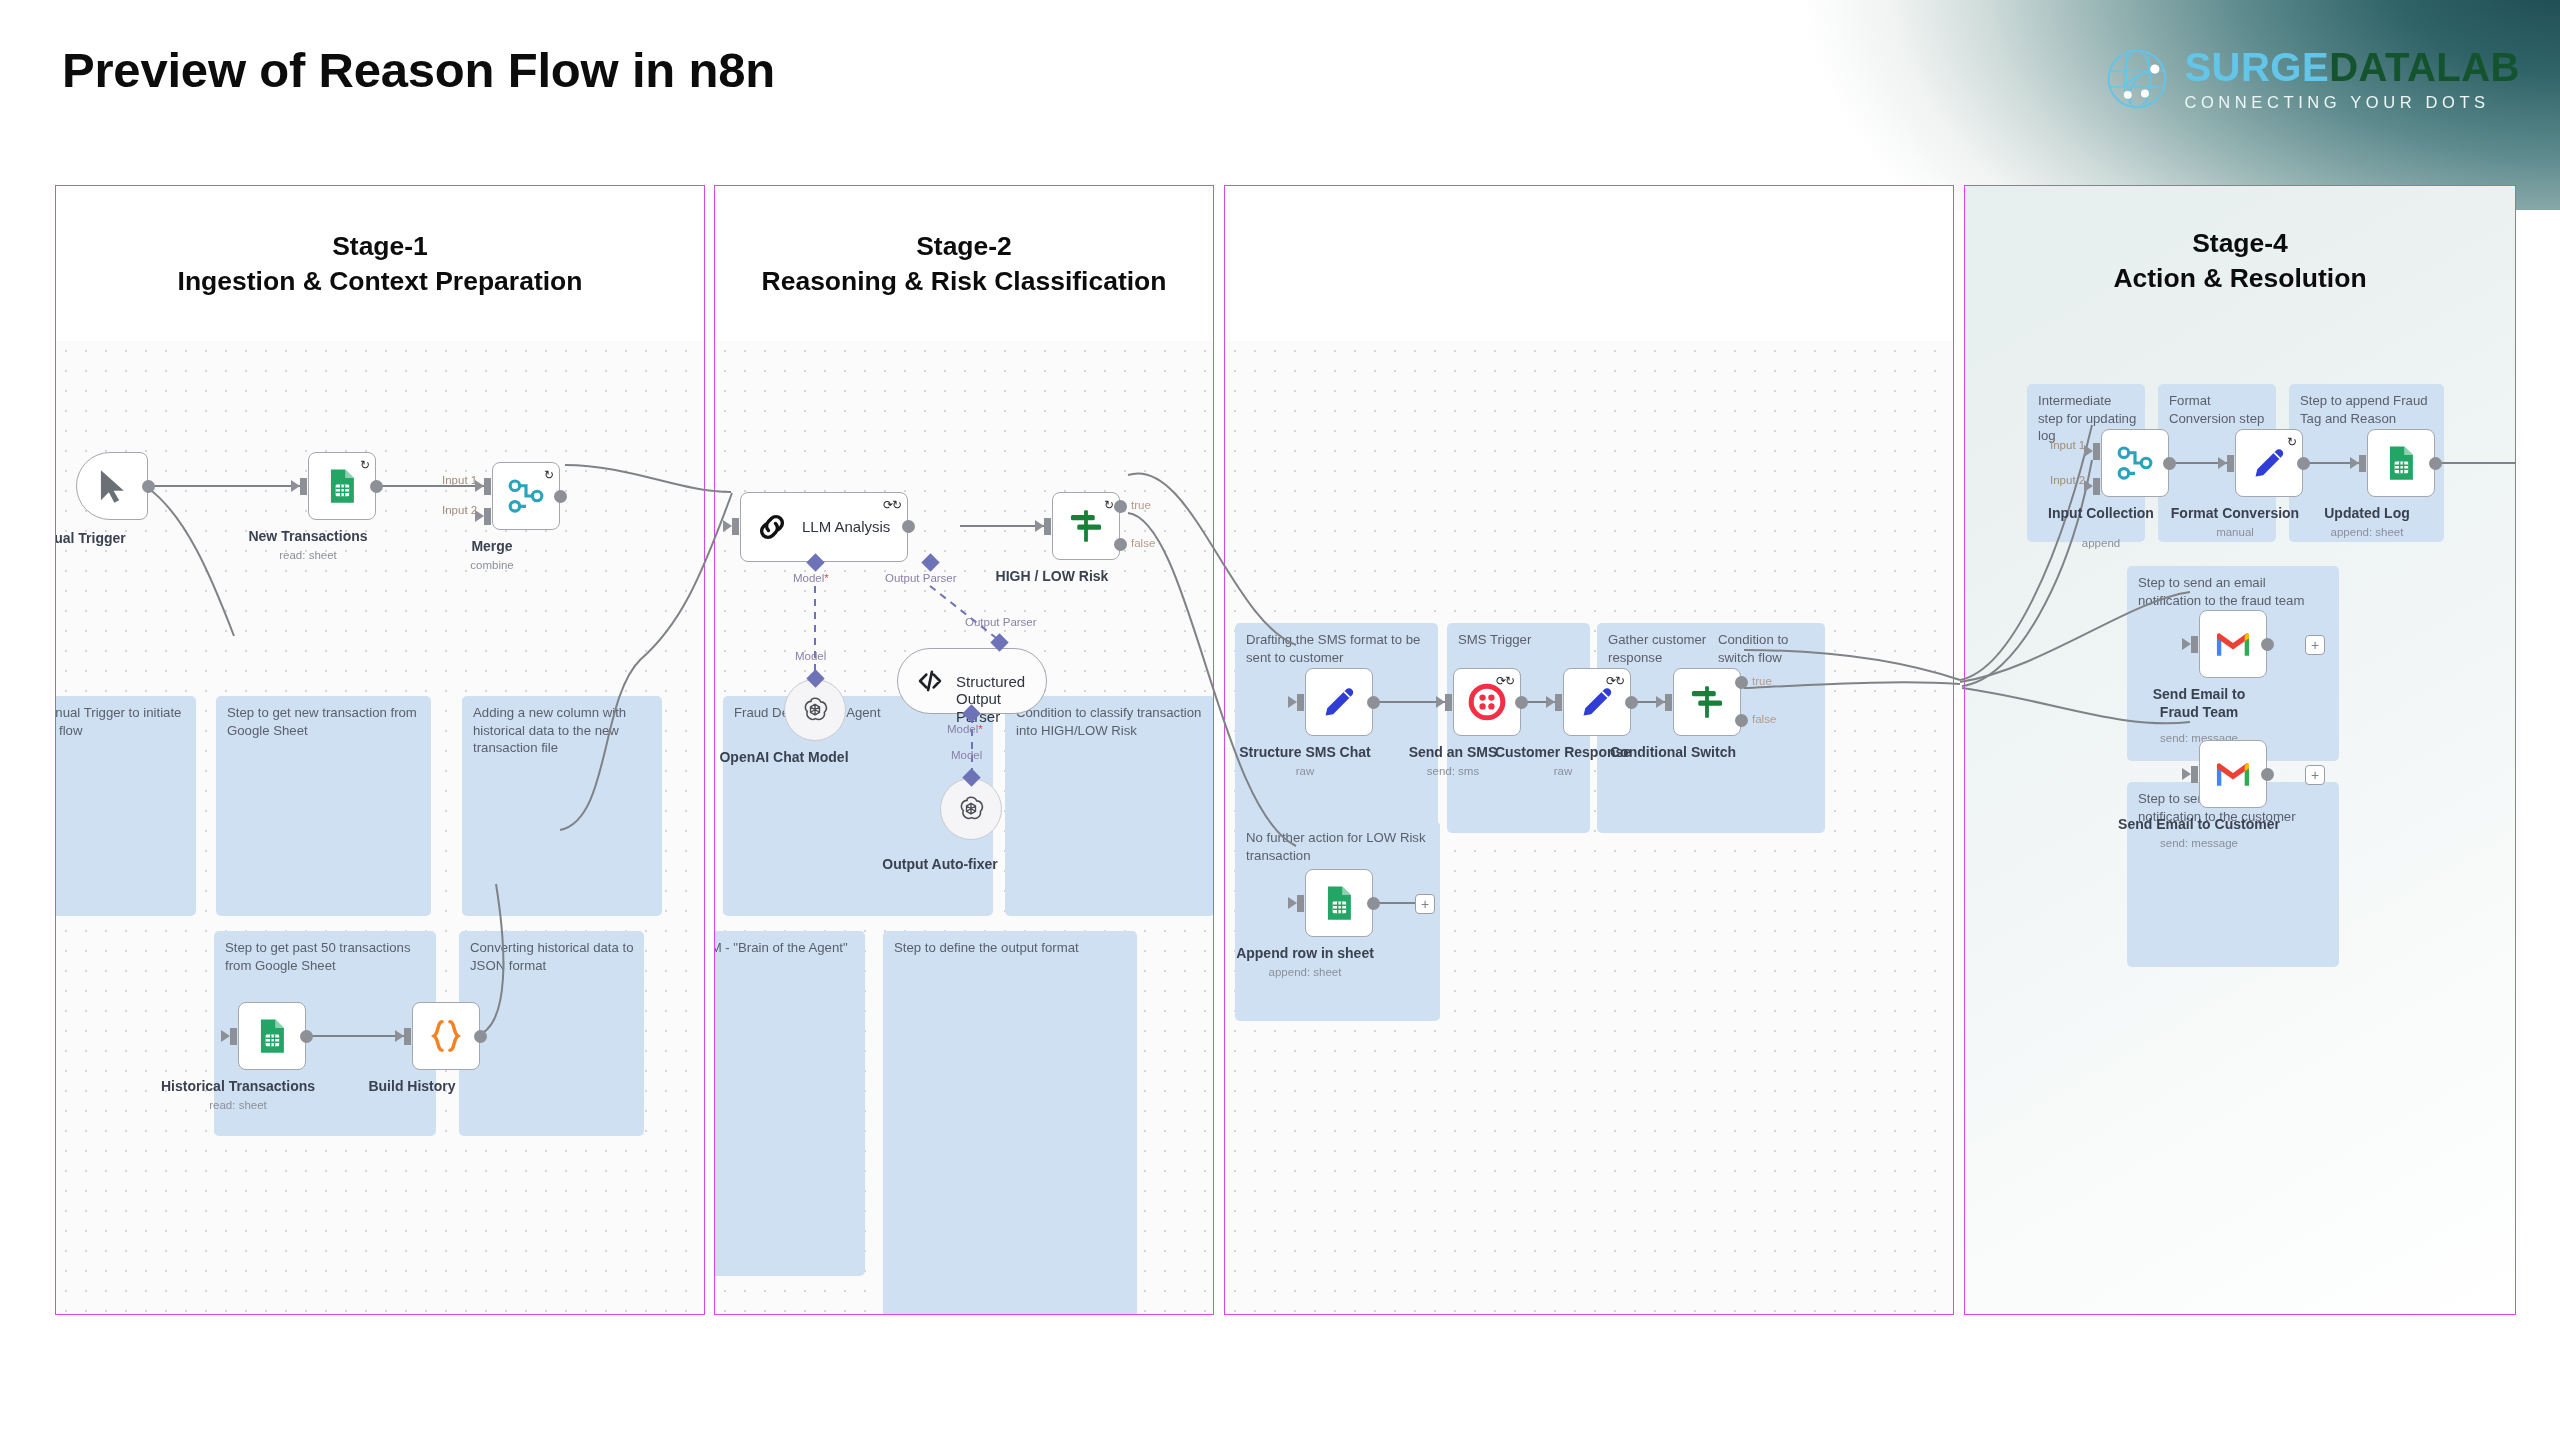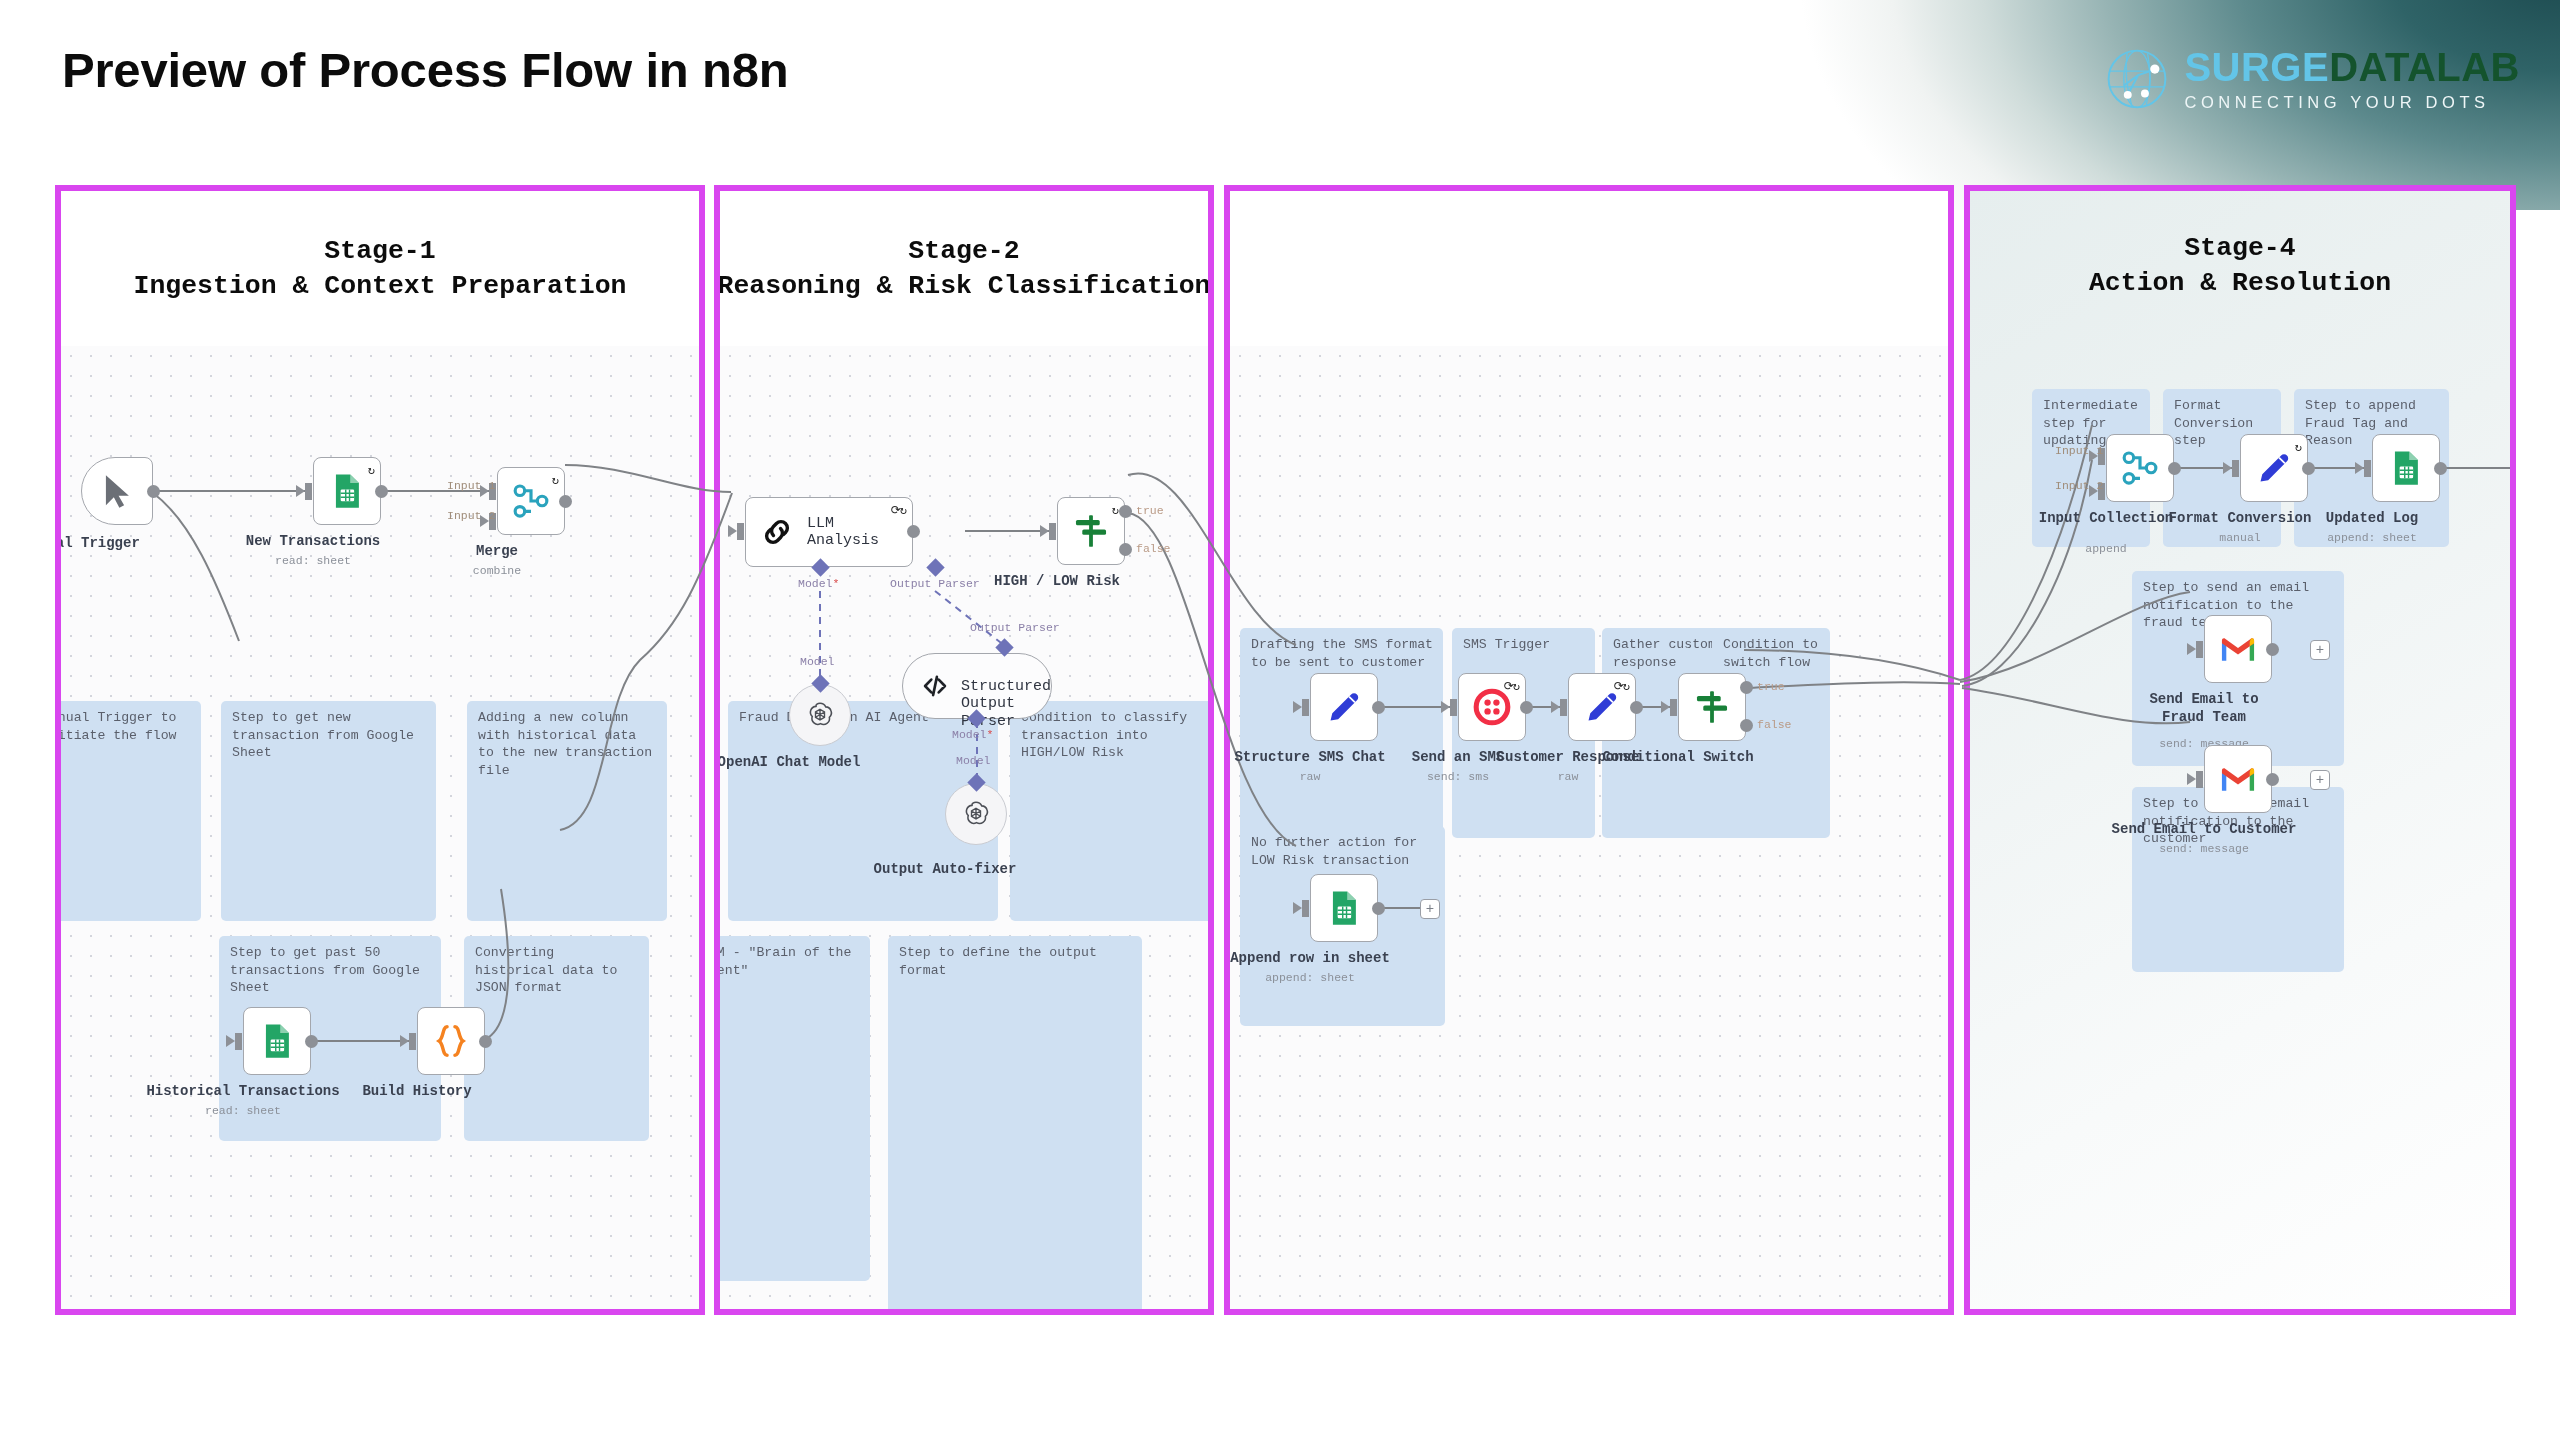--- a/index.html
+++ b/index.html
@@ -53,24 +53,23 @@
   #logo-wordmark .datalab { color: #14532d; }
   #logo-tagline {
     margin-top: 7px;
     font-size: 16.5px; color: #eef6f7;
     letter-spacing: 4.6px; white-space: nowrap;
   }
   
   .stage {
     position: absolute;
     top: 185px; height: 1130px;
-    border: 6px solid #d946ef;
+    border: 1px solid #d946ef;
     background: #ffffff;
     overflow: hidden;
-    font-family: Liberation Mono, monospace;
   }
   #stage-1 { left: 55px;   width: 650px; }
   #stage-2 { left: 714px;  width: 500px; }
   #stage-3 { left: 1224px; width: 730px; }
   #stage-4 { left: 1964px; width: 552px; }
   #stage-4 .stage-canvas { background: transparent; }
   #stage-4 {
     background: linear-gradient(150deg,#e6eeee 0%, #eef3f3 35%, #f8fafa 70%, #ffffff 100%);
   }
   .stage-header {
@@ -219,21 +218,21 @@
     z-index: 3; pointer-events: none;
   }
 </style>
 </head>
 <body>
 
 <div id="slide">
 
   <div id="corner-gradient"></div>
 
-  <div id="page-title">Preview of Process Flow in n8n</div>
+  <div id="page-title">Preview of Reason Flow in n8n</div>
 
   <div id="logo">
     <svg id="logo-mark" viewBox="0 0 100 100">
       <circle cx="50" cy="50" r="43" fill="none" stroke="#63c5e8" stroke-width="3"></circle>
       <ellipse cx="50" cy="50" rx="20" ry="43" fill="none" stroke="#63c5e8" stroke-width="2"></ellipse>
       <path d="M8 38 H92 M8 62 H92" stroke="#63c5e8" stroke-width="2" fill="none"></path>
       <path d="M35 10 Q30 50 42 90 M66 11 Q74 50 64 89" stroke="#63c5e8" stroke-width="2" fill="none"></path>
       <path d="M30 60 L52 44 L76 36 M36 74 L52 44" stroke="#63c5e8" stroke-width="3" fill="none"></path>
       <circle cx="77" cy="35" r="7" fill="#ffffff"></circle>
       <circle cx="52" cy="44" r="0" fill="#ffffff"></circle>

